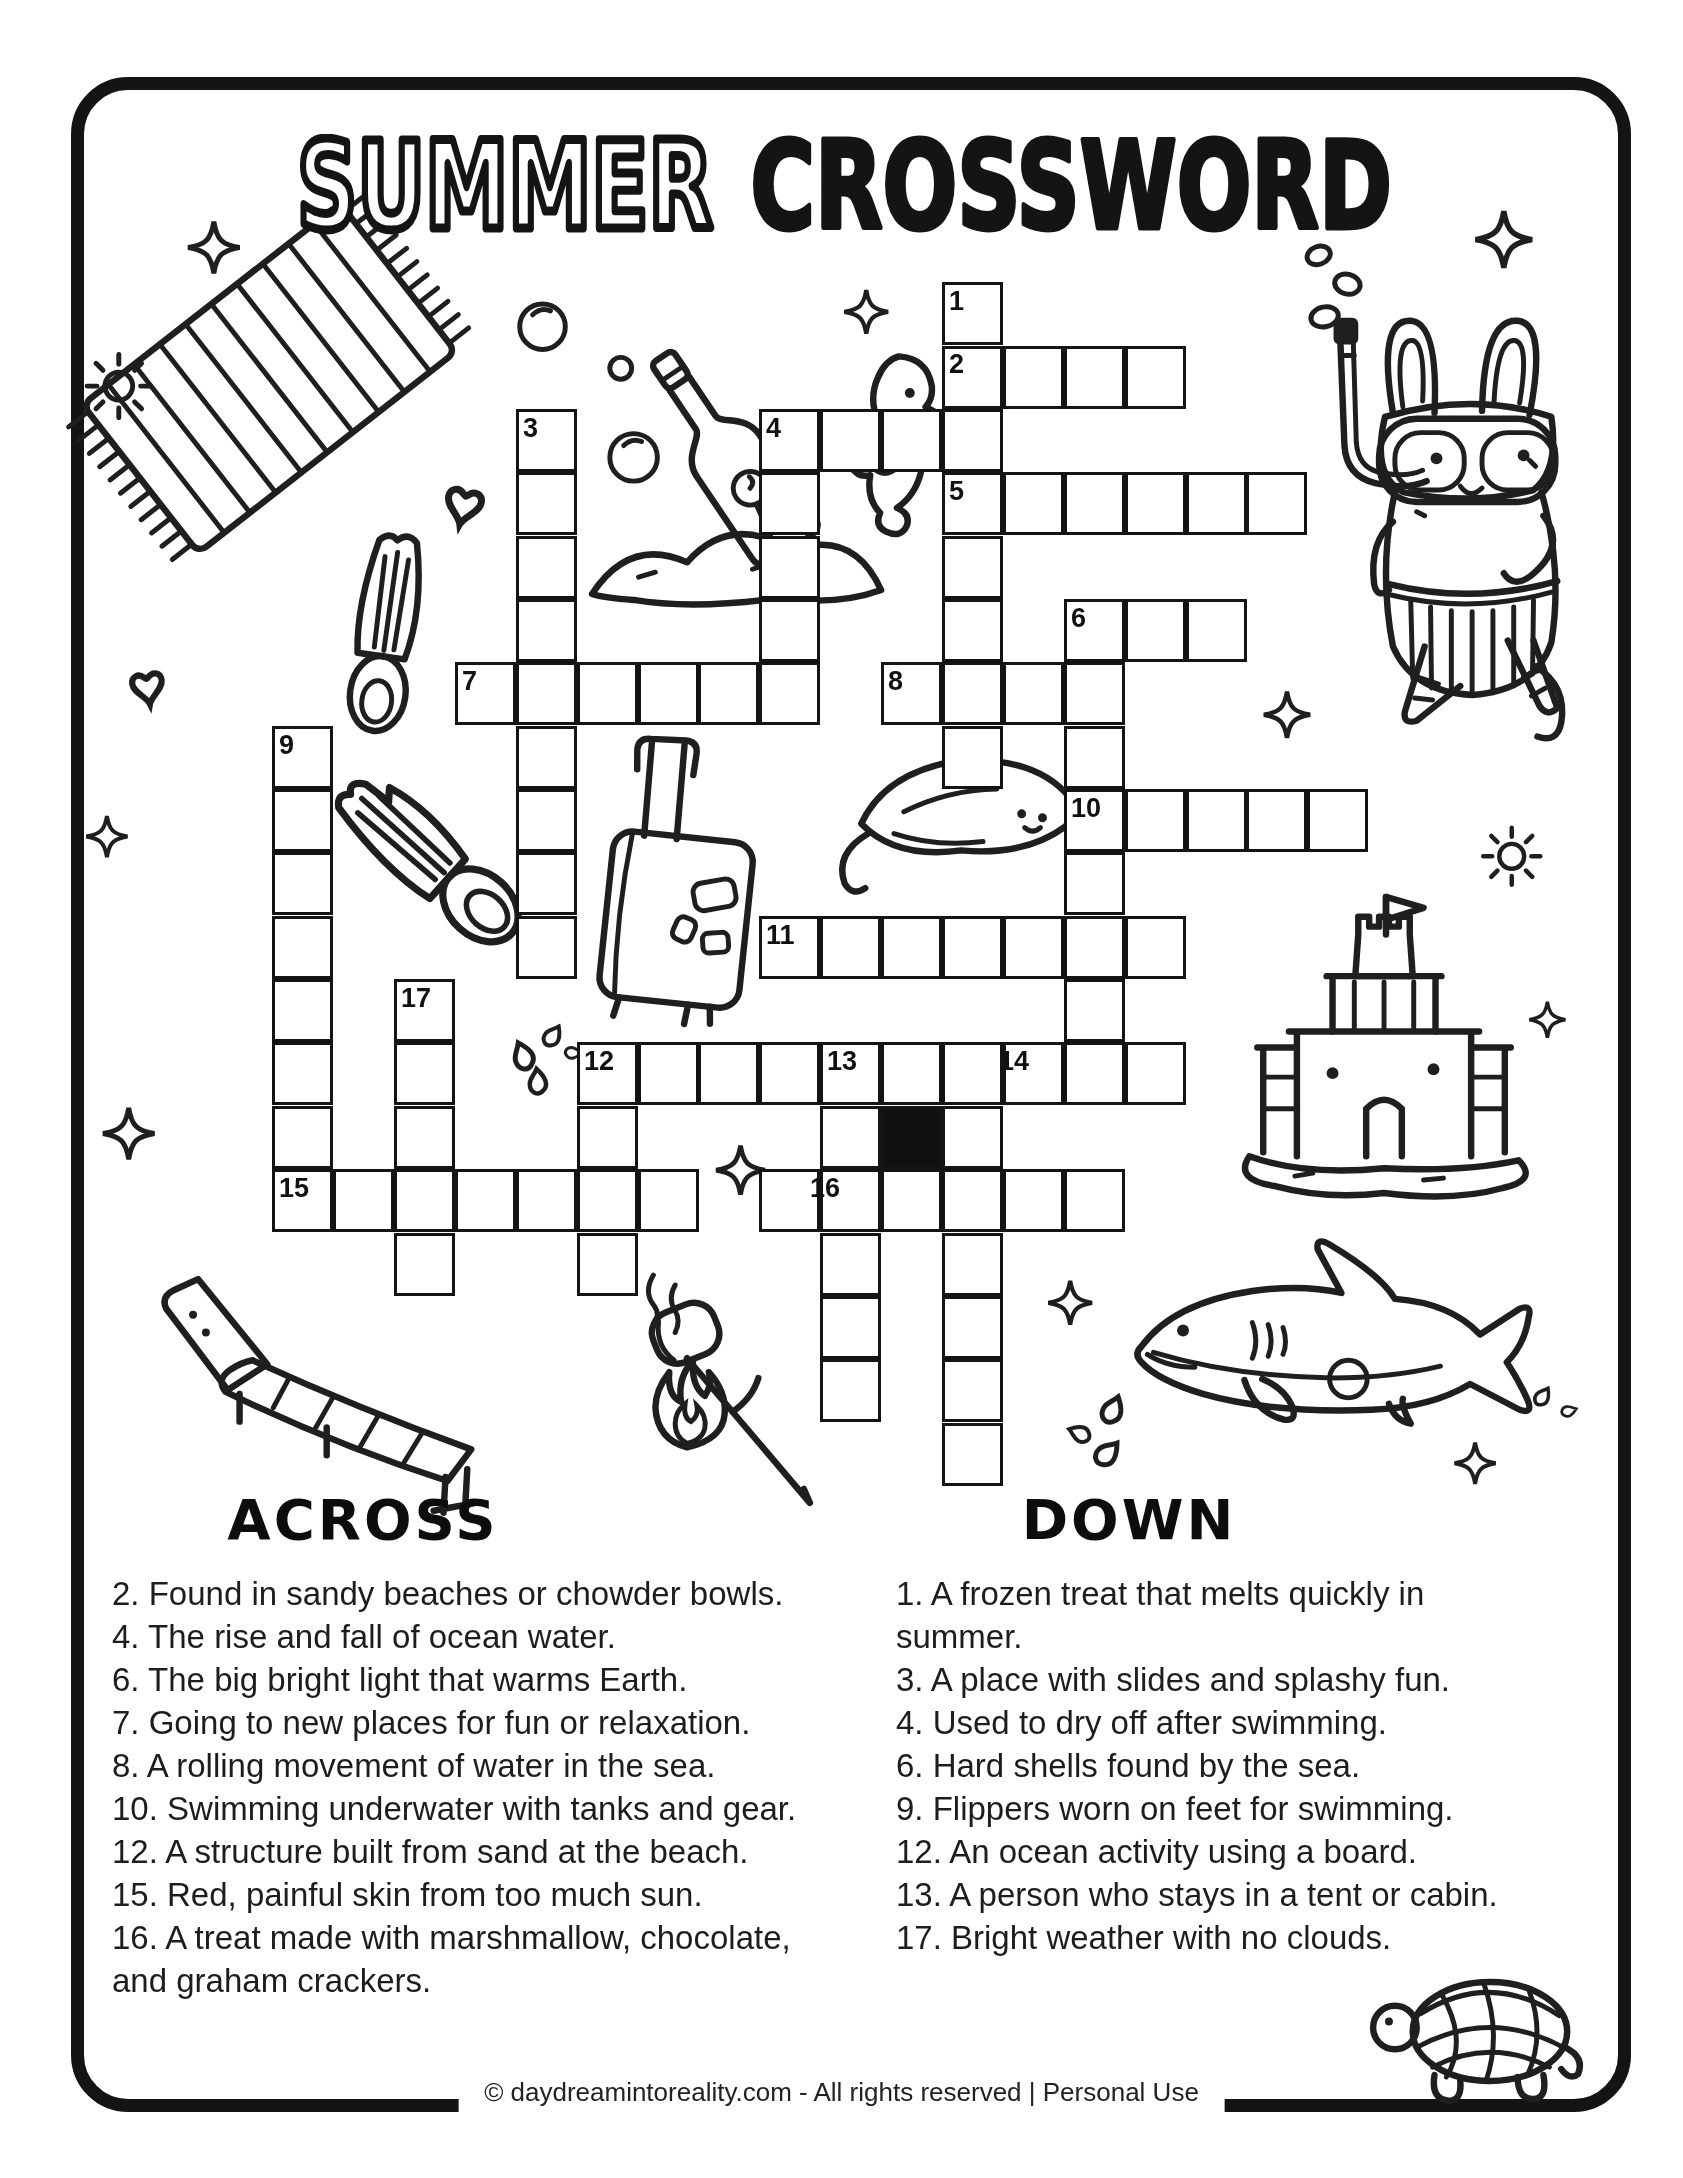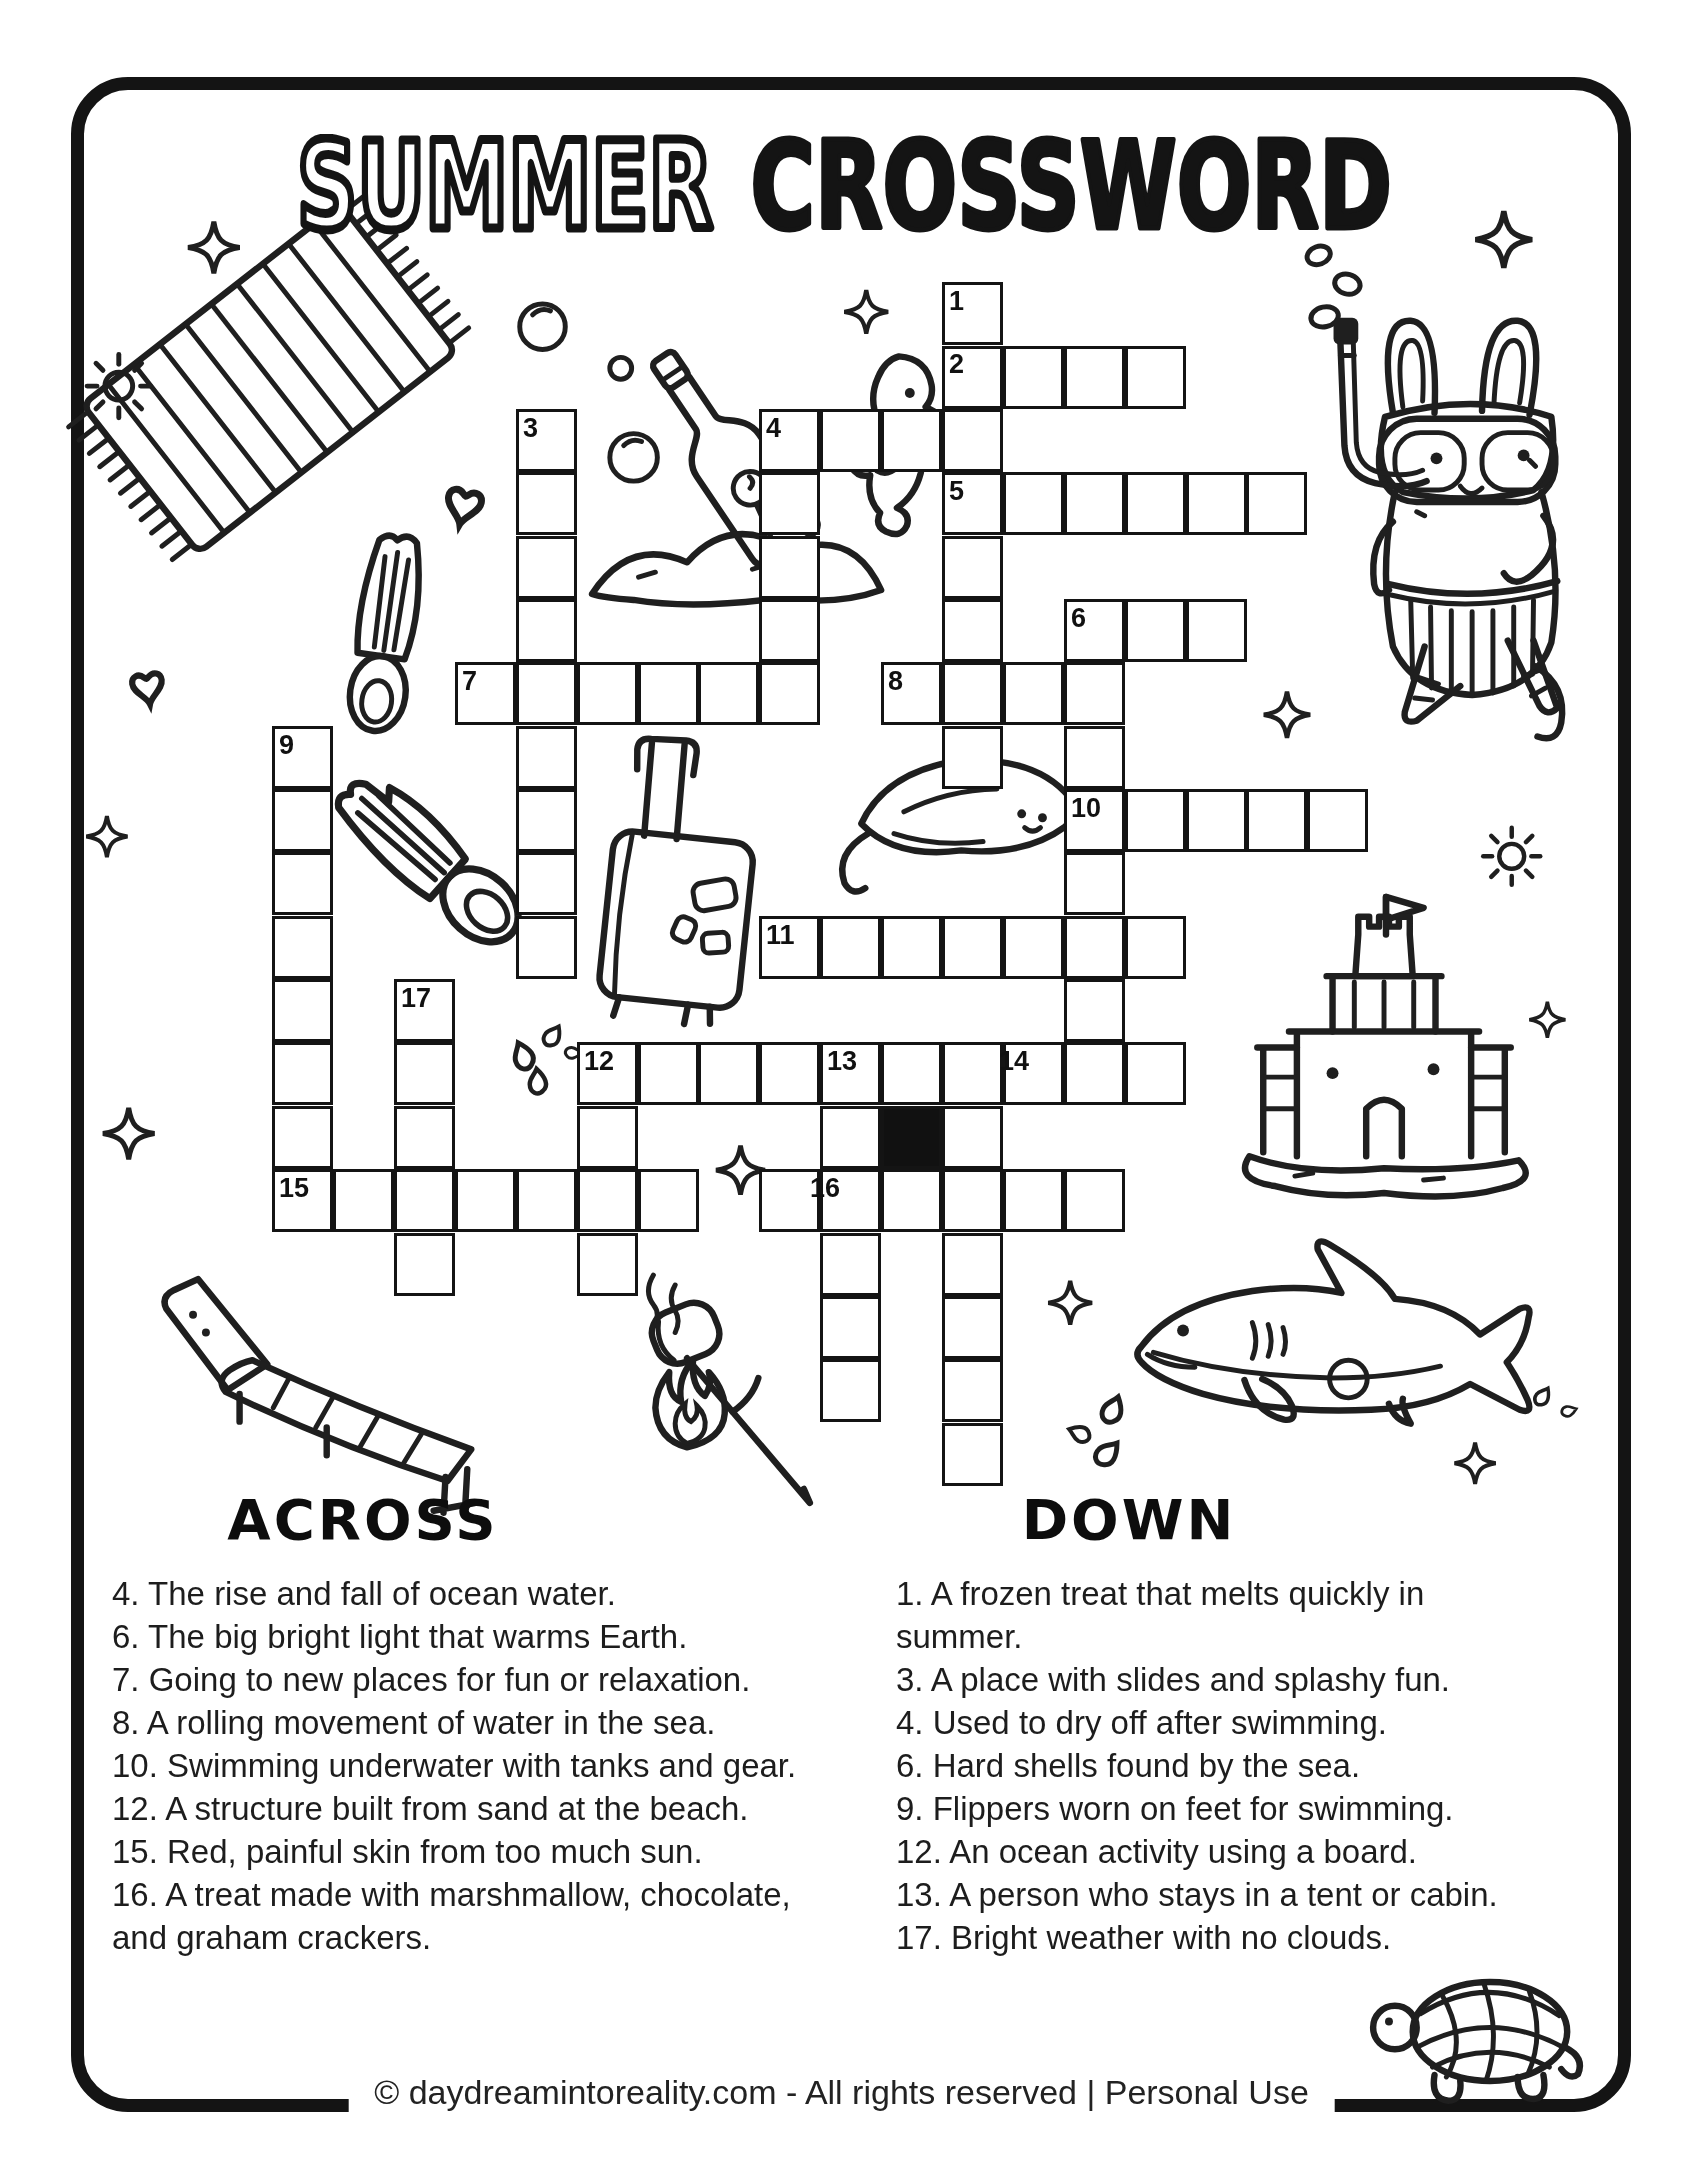--- a/index.html
+++ b/index.html
@@ -12,21 +12,21 @@
   .gridlayer{position:absolute;left:0;top:0;z-index:4;}
   .cell{position:absolute;border:3px solid #141414;background:#ffffff;box-sizing:border-box;}
   .cell.block{background:#111111;}
   .cellnum{position:absolute;font-size:27px;font-weight:bold;color:#111;z-index:5;
            font-family:"Liberation Sans",sans-serif;}
   .secheader{position:absolute;width:416px;text-align:center;font-size:56px;font-weight:bold;
              letter-spacing:3px;color:#0d0d0d;z-index:3;font-family:"DejaVu Sans",sans-serif;}
   .cluecol{position:absolute;z-index:3;font-size:33px;line-height:43px;color:#1d1d1d;}
   .clue-item{margin:0;}
   .footer{position:absolute;top:2071px;left:50%;transform:translateX(-50%);
-          background:#fff;padding:0 26px;font-size:34px;line-height:42px;color:#222;
+          background:#fff;padding:0 26px;font-size:26px;line-height:42px;color:#222;
           z-index:6;white-space:nowrap;}
   svg text.bubble{fill:#ffffff;stroke:#141414;stroke-width:9px;stroke-linejoin:round;
                   font-family:"DejaVu Sans",sans-serif;font-weight:bold;}
   svg text.solid{fill:#141414;stroke:#141414;stroke-width:5px;stroke-linejoin:round;
                  font-family:"DejaVu Sans",sans-serif;font-weight:bold;}
   .d{stroke:#1f1f1f;fill:none;stroke-width:6.5;stroke-linecap:round;stroke-linejoin:round;}
   .dthin{stroke:#1f1f1f;fill:none;stroke-width:5;stroke-linecap:round;}
   .dfill{fill:#1f1f1f;stroke:none;}
 </style>
 </head>
@@ -449,20 +449,21 @@
       <div class="cell" style="left: 394px; top: 1169px; width: 61px; height: 63px;"></div>
       <div class="cell" style="left: 394px; top: 1233px; width: 61px; height: 63px;"></div>
       <div class="cellnum" style="left: 401px; top: 983px;">17</div>
       <div class="cell block" style="left: 881px; top: 1106px; width: 61px; height: 63px;"></div>
     </div>
 
   <div class="secheader" style="left:155px;top:1487px;">ACROSS</div>
   <div class="secheader" style="left:921px;top:1487px;">DOWN</div>
 
   <div class="cluecol" style="left:112px;top:1572px;width:705px;" id="across-list">
+      <div class="clue-item">2. Found in sandy beaches or chowder bowls.</div>
       <div class="clue-item">4. The rise and fall of ocean water.</div>
       <div class="clue-item">6. The big bright light that warms Earth.</div>
       <div class="clue-item">7. Going to new places for fun or relaxation.</div>
       <div class="clue-item">8. A rolling movement of water in the sea.</div>
       <div class="clue-item">10. Swimming underwater with tanks and gear.</div>
       <div class="clue-item">12. A structure built from sand at the beach.</div>
       <div class="clue-item">15. Red, painful skin from too much sun.</div>
       <div class="clue-item">16. A treat made with marshmallow, chocolate, and graham crackers.</div>
     </div>
   <div class="cluecol" style="left:896px;top:1572px;width:642px;" id="down-list">

